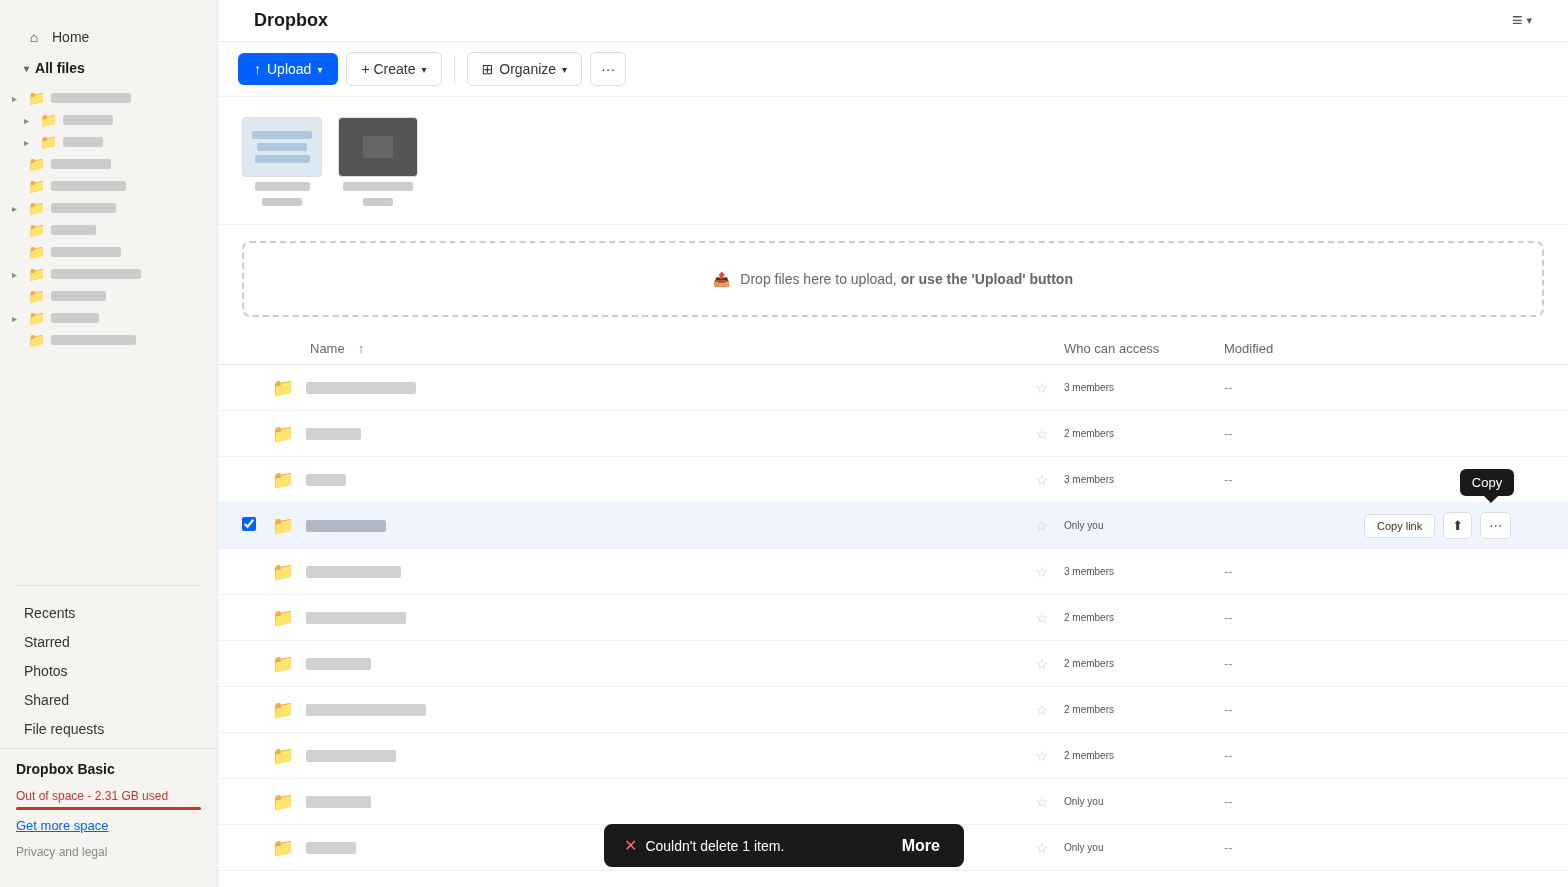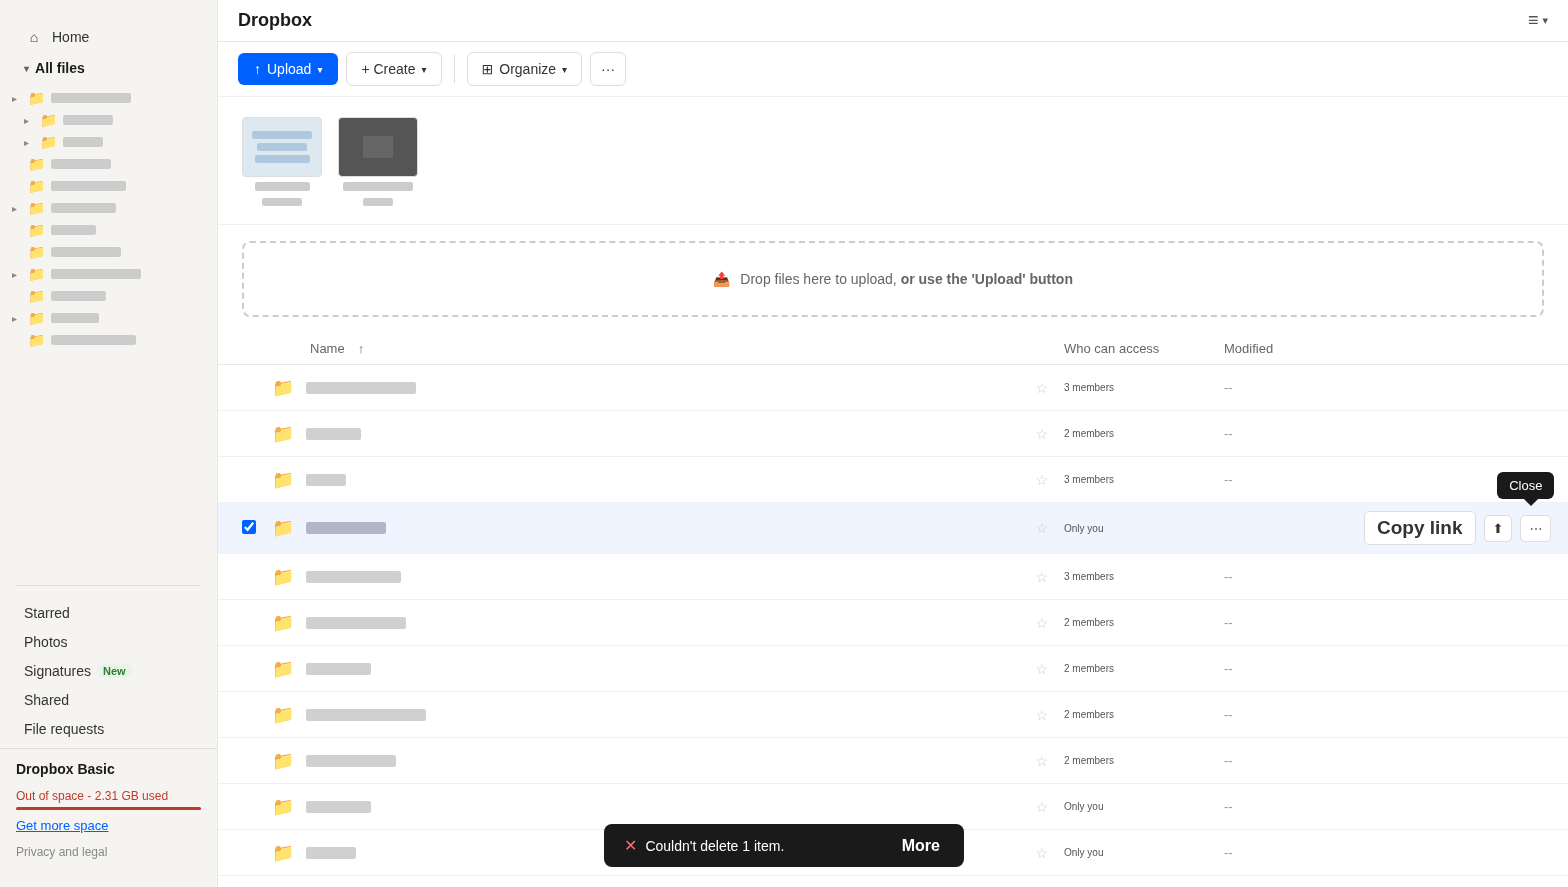--- a/index.html
+++ b/index.html
@@ -27,21 +27,21 @@
     .dropbox-basic { font-weight: 700; color: #1a1a1a; font-size: 14px; margin-bottom: 12px; }
     .out-of-space { color: #c0392b; font-size: 12px; margin-bottom: 4px; }
     .storage-bar { height: 3px; background: #e0deda; border-radius: 2px; margin-bottom: 8px; }
     .storage-bar-fill { height: 100%; background: #c0392b; border-radius: 2px; width: 100%; }
     .get-more-space { color: #0061ff; font-size: 13px; cursor: pointer; text-decoration: underline; display: block; margin-bottom: 12px; }
     .privacy-legal { color: #888; font-size: 12px; cursor: pointer; }
 
     
     .main { flex: 1; display: flex; flex-direction: column; overflow: hidden; }
 
-    .top-bar { display: flex; align-items: center; justify-content: space-between; padding: 10px 20px; border-bottom: 1px solid #e8e8e8; background: #fff; }
+    .top-bar { display: flex; align-items: center; justify-content: space-between; padding: 10px 36px; border-bottom: 1px solid #e8e8e8; background: #fff; }
     .top-bar-title { font-size: 18px; font-weight: 600; color: #1a1a1a; }
     .top-bar-menu { font-size: 18px; color: #555; cursor: pointer; display: flex; align-items: center; gap: 4px; }
 
     .toolbar { display: flex; align-items: center; padding: 10px 20px; gap: 8px; border-bottom: 1px solid #f0f0f0; background: #fff; }
     .btn-upload { background: #0061ff; color: #fff; border: none; padding: 8px 16px; border-radius: 6px; cursor: pointer; font-size: 14px; display: flex; align-items: center; gap: 6px; font-weight: 500; }
     .btn-create { background: #fff; color: #333; border: 1px solid #ddd; padding: 8px 14px; border-radius: 6px; cursor: pointer; font-size: 14px; display: flex; align-items: center; gap: 6px; }
     .btn-organize { background: #fff; color: #333; border: 1px solid #ddd; padding: 8px 14px; border-radius: 6px; cursor: pointer; font-size: 14px; display: flex; align-items: center; gap: 6px; }
     .btn-more-actions { background: #fff; color: #333; border: 1px solid #ddd; padding: 8px 10px; border-radius: 6px; cursor: pointer; font-size: 14px; }
     .toolbar-divider { width: 1px; height: 28px; background: #ddd; margin: 0 4px; }
 
@@ -71,21 +71,21 @@
     .file-row .file-folder-icon { color: #4a90d9; font-size: 18px; margin-right: 10px; width: 24px; flex-shrink: 0; }
     .file-row .file-name { flex: 1; font-size: 14px; color: #333; display: flex; align-items: center; gap: 8px; }
     .file-row .star-icon { color: #ccc; font-size: 14px; cursor: pointer; margin-right: 16px; flex-shrink: 0; }
     .file-row .col-access { width: 160px; font-size: 10px; color: #555; }
     .file-row .col-modified { width: 140px; font-size: 13px; color: #999; }
     .file-row .col-actions { width: 180px; display: flex; align-items: center; gap: 8px; }
 
     .blurred-name { display: inline-block; background: #d0d0d0; border-radius: 2px; height: 12px; }
 
     
-    .btn-copy-link { background: #fff; border: 1px solid #ddd; padding: 5px 12px; border-radius: 5px; font-size: 19px; cursor: pointer; color: #333; white-space: nowrap; font-weight: bold; }
+    .btn-copy-link { background: #fff; border: 1px solid #ddd; padding: 5px 12px; border-radius: 5px; font-size: 11px; cursor: pointer; color: #333; white-space: nowrap; }
     .btn-share { background: #fff; border: 1px solid #ddd; padding: 5px 8px; border-radius: 5px; font-size: 13px; cursor: pointer; color: #333; }
     .btn-row-more { background: #fff; border: 1px solid #ddd; padding: 5px 8px; border-radius: 5px; font-size: 13px; cursor: pointer; color: #333; position: relative; }
 
     
     .more-tooltip { position: absolute; top: -44px; right: -4px; background: #1a1a1a; color: #fff; padding: 6px 12px; border-radius: 6px; font-size: 13px; white-space: nowrap; z-index: 100; }
     .more-tooltip::after { content: ''; position: absolute; bottom: -5px; right: 18px; width: 10px; height: 10px; background: #1a1a1a; transform: rotate(45deg); }
 
     
     .toast { position: fixed; bottom: 20px; left: 50%; transform: translateX(-50%); background: #1a1a1a; color: #fff; padding: 12px 20px; border-radius: 8px; display: flex; align-items: center; gap: 12px; font-size: 14px; z-index: 1000; min-width: 360px; justify-content: space-between; }
     .toast-close { background: none; border: none; color: #fff; cursor: pointer; font-size: 16px; font-weight: bold; padding: 0 4px; }
@@ -175,28 +175,27 @@
           <span class="folder-icon">📁</span>
           <span class="blurred-text" style="width:85px"></span>
         </div>
     </div>
   </div>
 
   <div class="sidebar-divider"></div>
 
   <div class="sidebar-section">
     <div class="sidebar-item">
+      <span>Recents</span>
+    </div>
+    <div class="sidebar-item">
       <span>Starred</span>
     </div>
     <div class="sidebar-item">
       <span>Photos</span>
-    </div>
-    <div class="sidebar-item">
-      <span>Signatures</span>
-      <span class="sidebar-badge">New</span>
     </div>
     <div class="sidebar-item">
       <span>Shared</span>
     </div>
     <div class="sidebar-item">
       <span>File requests</span>
     </div>
   </div>
 
   <div class="sidebar-bottom">
@@ -332,21 +331,21 @@
         <div class="col-access">Only you</div>
         <div class="col-modified"></div>
         <div class="col-actions" style="position:relative;">
           <button class="btn-copy-link">Copy link</button>
           <button class="btn-share">
             <span>⬆</span>
           </button>
           <button class="btn-row-more" style="position:relative;">
             <span>⋯</span>
             <div class="more-tooltip">
-              <span>Close</span>
+              <span>Copy</span>
             </div>
           </button>
         </div>
       </div>
 
       <div class="file-row">
         <div class="checkbox"></div>
         <span class="file-folder-icon">📁</span>
         <div class="file-name">
             <span class="blurred-name" style="width:95px; height:12px;"></span>

